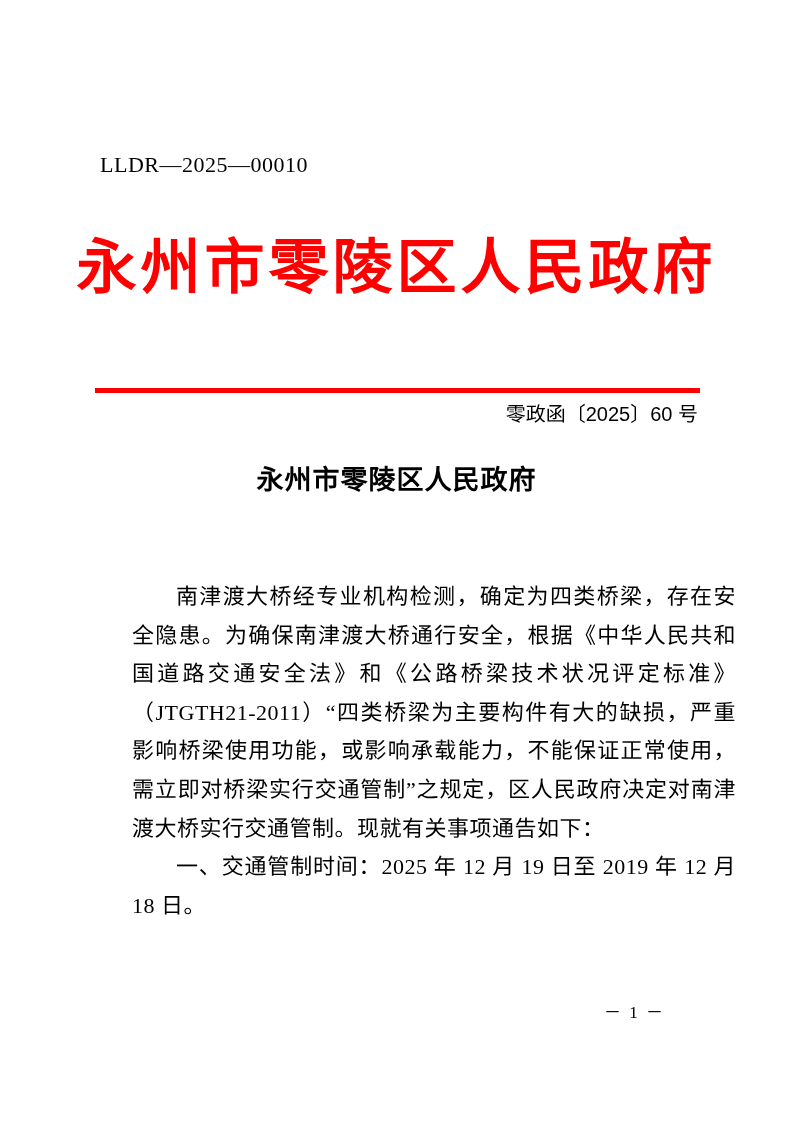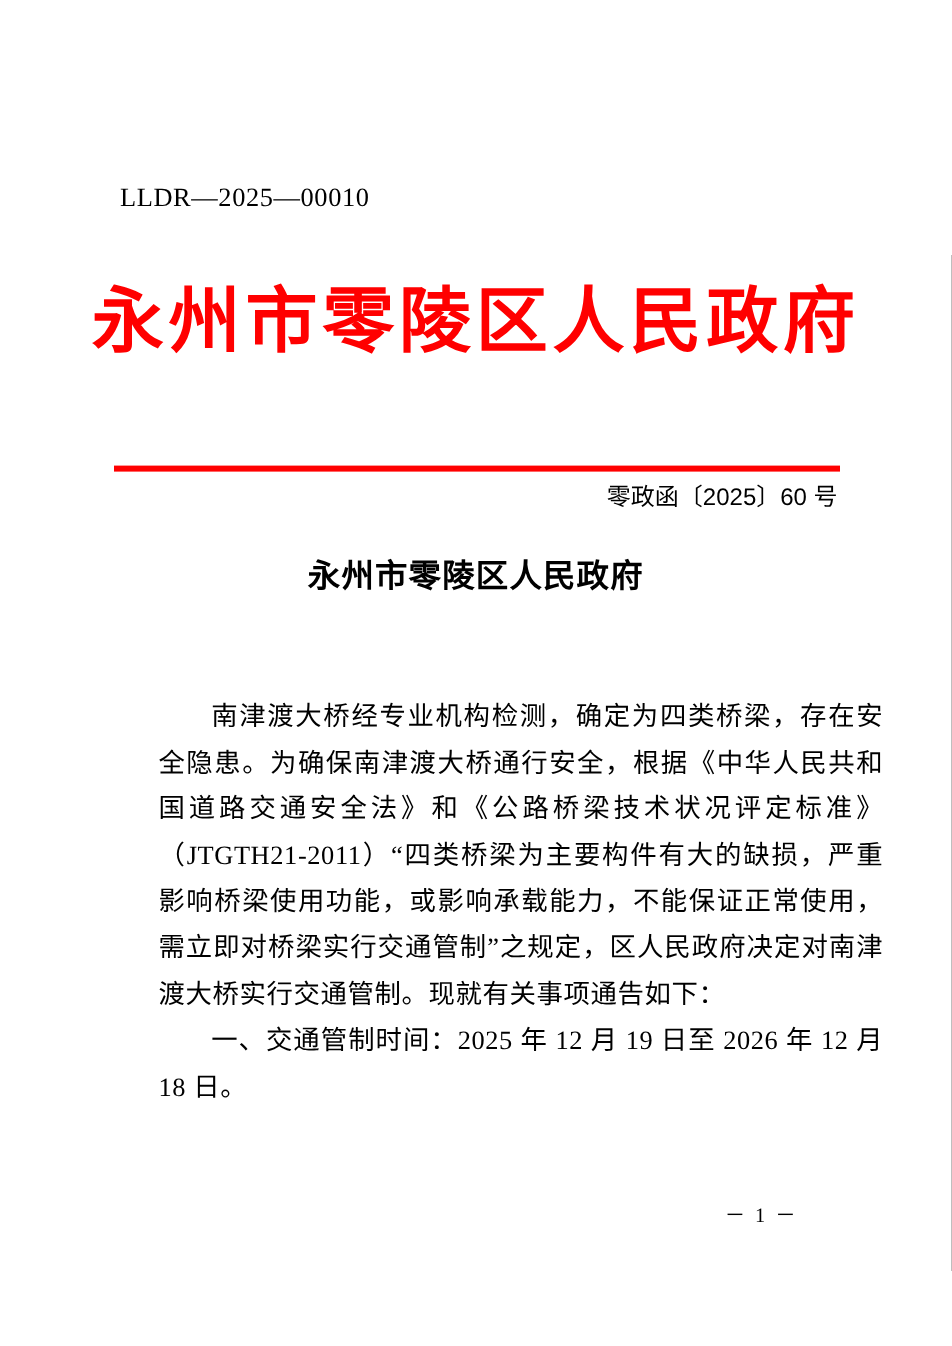--- a/index.html
+++ b/index.html
@@ -104,18 +104,18 @@
   <div class="red-line"></div>
 
   <div class="doc-number">零政函〔2025〕60 号</div>
 
   <div class="title-block">
     <div>永州市零陵区人民政府</div>
   </div>
 
   <div class="body-text">
     <p>南津渡大桥经专业机构检测，确定为四类桥梁，存在安全隐患。为确保南津渡大桥通行安全，根据《中华人民共和国道路交通安全法》和《公路桥梁技术状况评定标准》（JTGTH21-2011）“四类桥梁为主要构件有大的缺损，严重影响桥梁使用功能，或影响承载能力，不能保证正常使用，需立即对桥梁实行交通管制”之规定，区人民政府决定对南津渡大桥实行交通管制。现就有关事项通告如下：</p>
-    <p>一、交通管制时间：2025 年 12 月 19 日至 2026 年 12 月 18 日。</p>
+    <p>一、交通管制时间：2025 年 12 月 19 日至 2019 年 12 月 18 日。</p>
   </div>
 
   <div class="page-number">－ 1 －</div>
 
 </div>
 
 </body></html>

